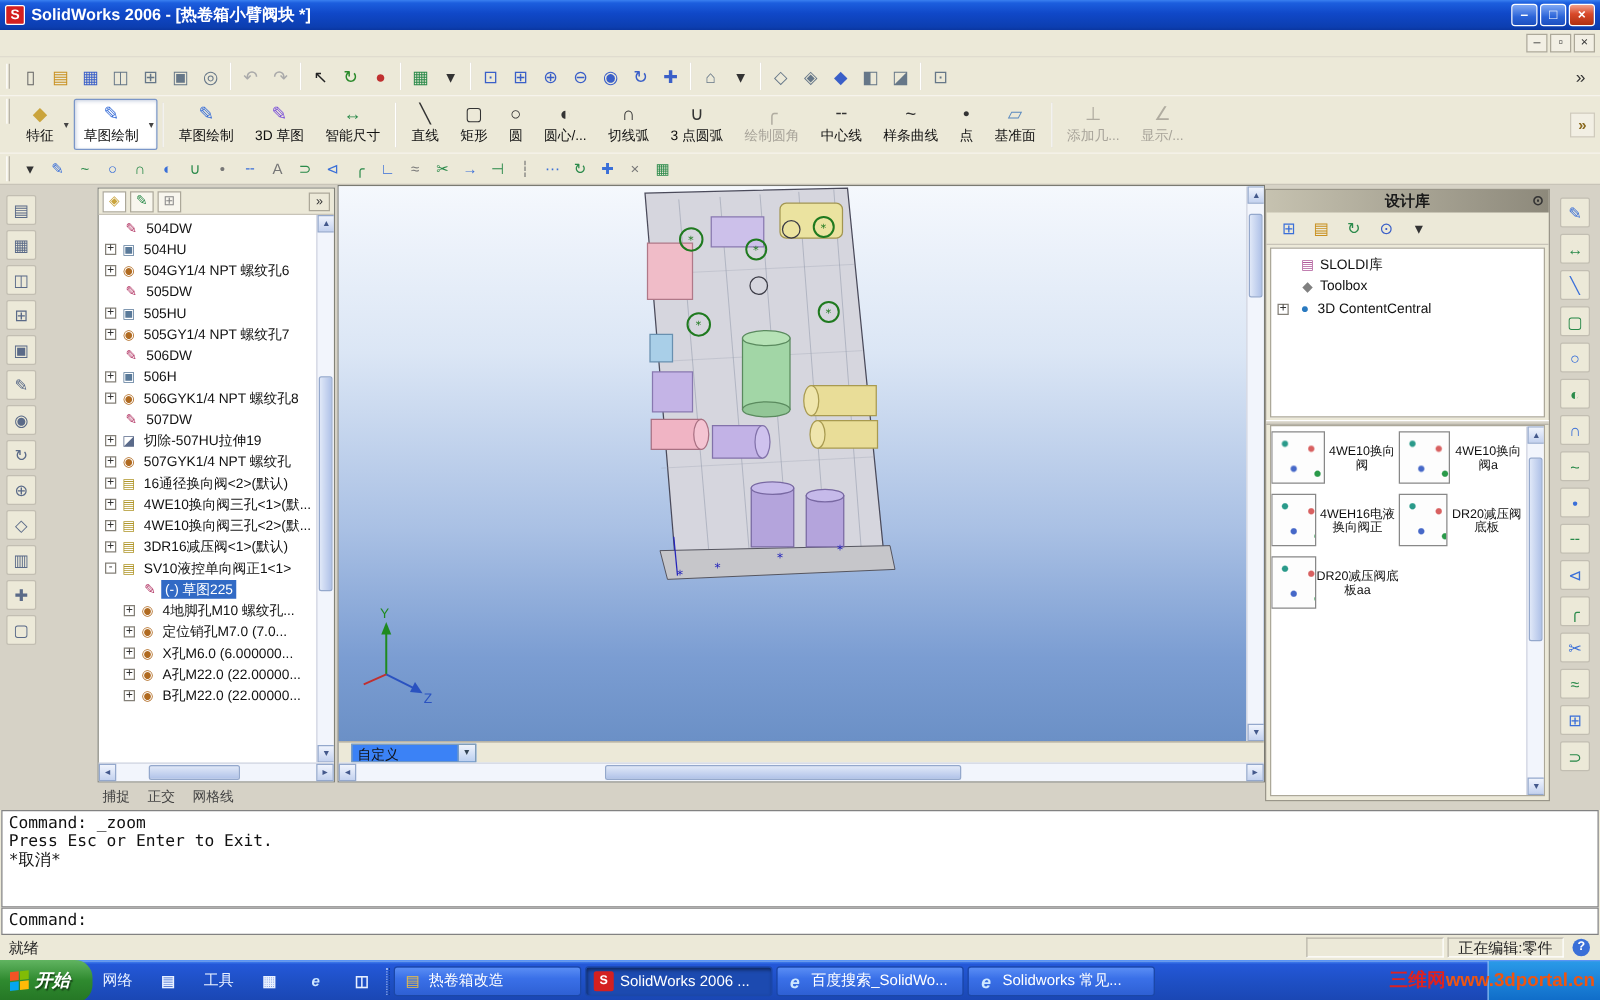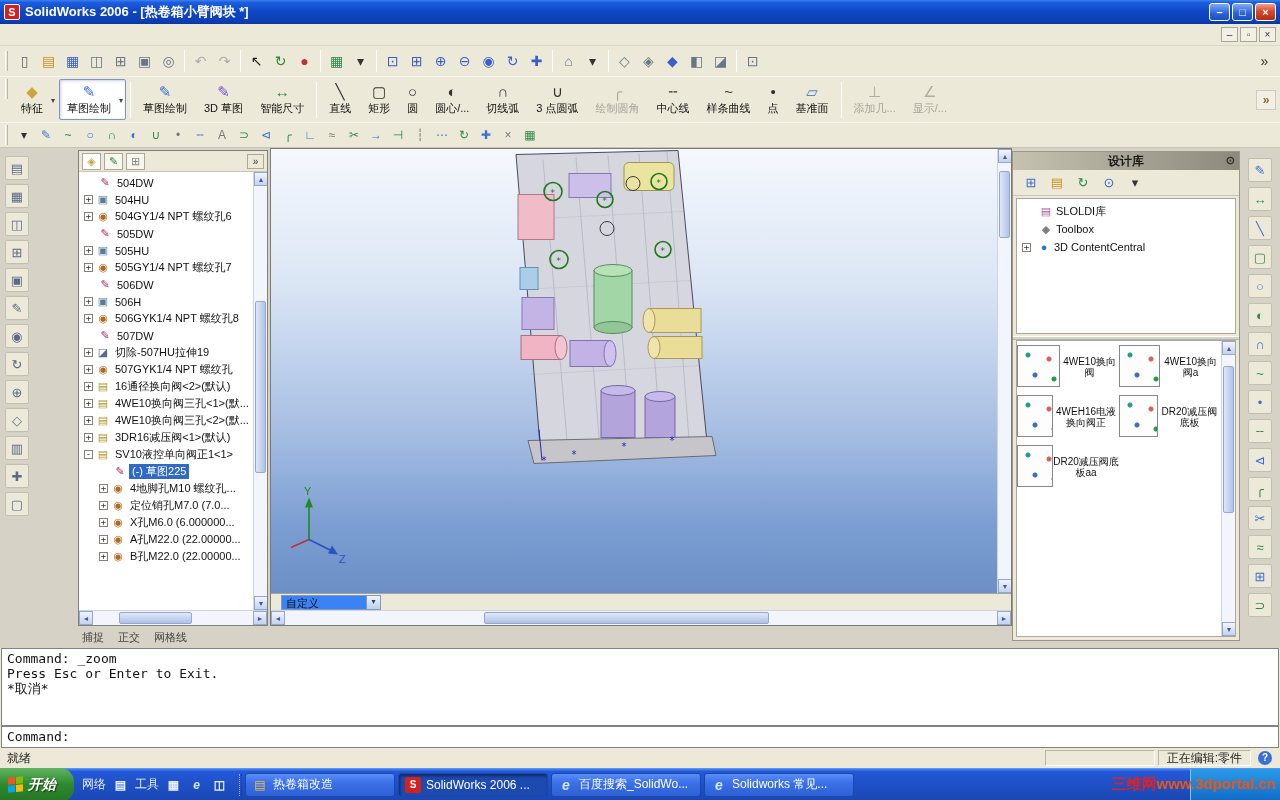--- a/index.html
+++ b/index.html
@@ -129,21 +129,21 @@
 
   
   .taskbar{flex:none;height:32px;display:flex;align-items:center;
     background:linear-gradient(180deg,#4585f2 0%,#2458d8 8%,#1e4fc4 55%,#1a47b4 100%);border-top:1px solid #5a94f4}
   .start-btn{flex:none;height:34px;display:flex;align-items:center;gap:5px;padding:0 18px 0 8px;
     background:linear-gradient(180deg,#61b461,#2f8a2f 48%,#247524);border-radius:0 14px 14px 0;
     color:#fff;font-size:14px;font-weight:bold;font-style:italic;text-shadow:1px 1px 1px rgba(0,0,0,.5)}
   .flag{display:grid;grid-template-columns:7px 7px;grid-template-rows:7px 7px;gap:1px;transform:skewY(-6deg)}
   .flag i:nth-child(1){background:#f35325}.flag i:nth-child(2){background:#81bc06}
   .flag i:nth-child(3){background:#05a6f0}.flag i:nth-child(4){background:#ffba08}
-  .quick{display:flex;align-items:center;gap:6px;padding:0 8px;color:#e8f0ff;font-size:12px}
+  .quick{display:flex;align-items:center;gap:20px;padding:0 8px;color:#e8f0ff;font-size:12px}
   .q-icon{width:17px;height:17px;display:flex;align-items:center;justify-content:center;font-size:12px;font-weight:bold}
   .q-icon.ie{font-style:italic;color:#cfe8ff}
   .grip{width:3px;height:22px;border-left:1px dotted #9ab4ee;border-right:1px dotted #123a90;margin:0 3px}
   .tasks{display:flex;gap:3px;align-items:center}
   .task-btn{width:150px;height:24px;display:flex;align-items:center;gap:5px;padding:0 6px;border-radius:3px;
     border:1px solid #1b47a8;background:linear-gradient(180deg,#5a8ef5,#3a70e8 40%,#2e60d4);
     color:#fff;font-size:12px;white-space:nowrap;overflow:hidden}
   .task-btn.active{background:#1c4ab0;box-shadow:inset 1px 2px 3px rgba(0,0,0,.45)}
   .task-ic{flex:none;width:16px;height:16px;display:flex;align-items:center;justify-content:center;font-size:12px}
   .task-ic.folder{color:#f0c040}

